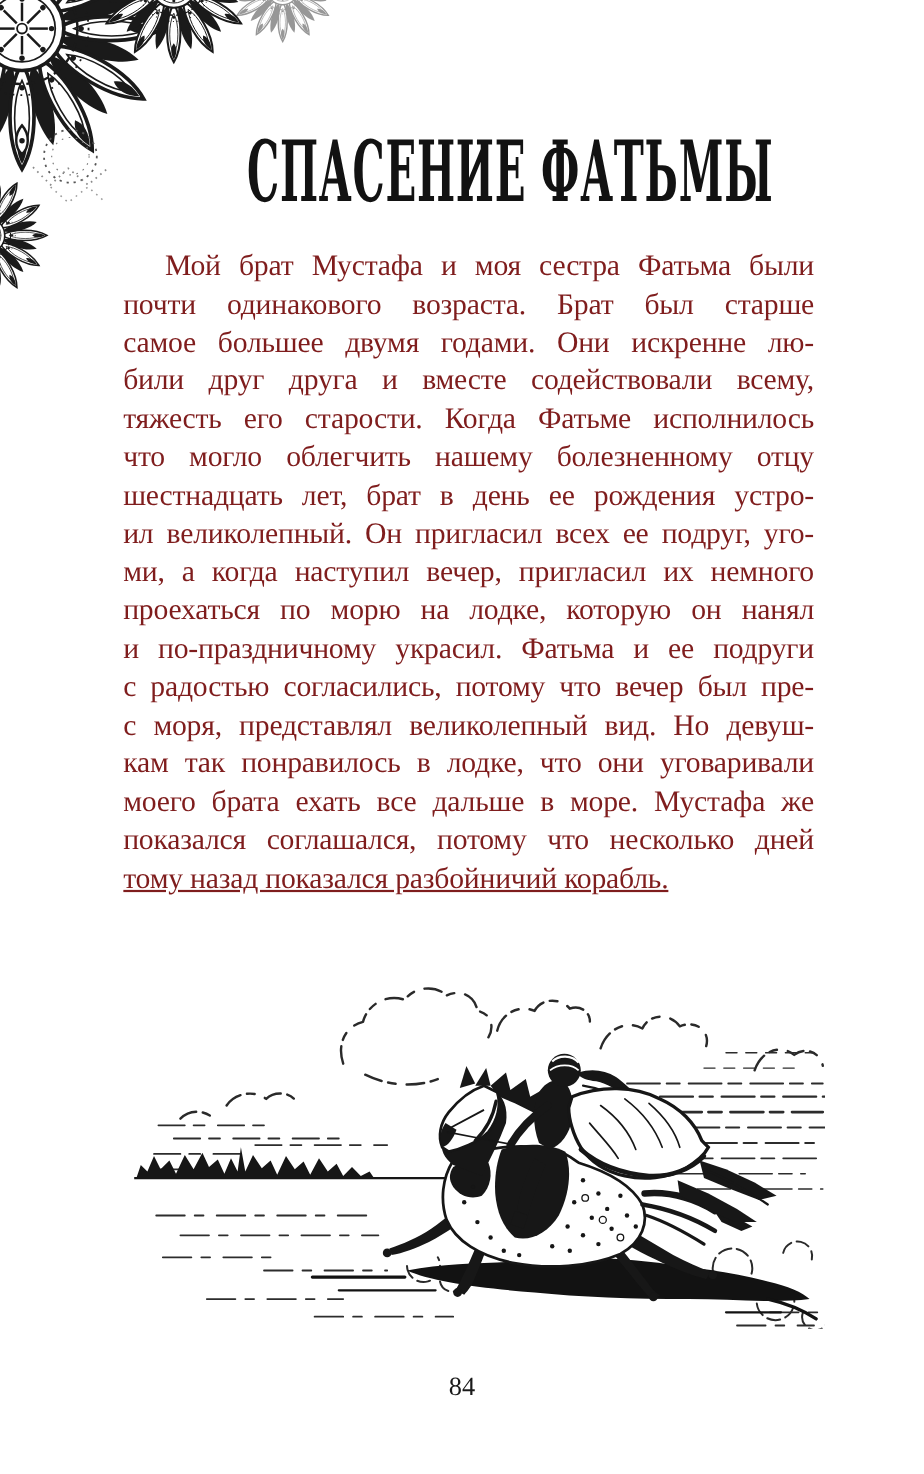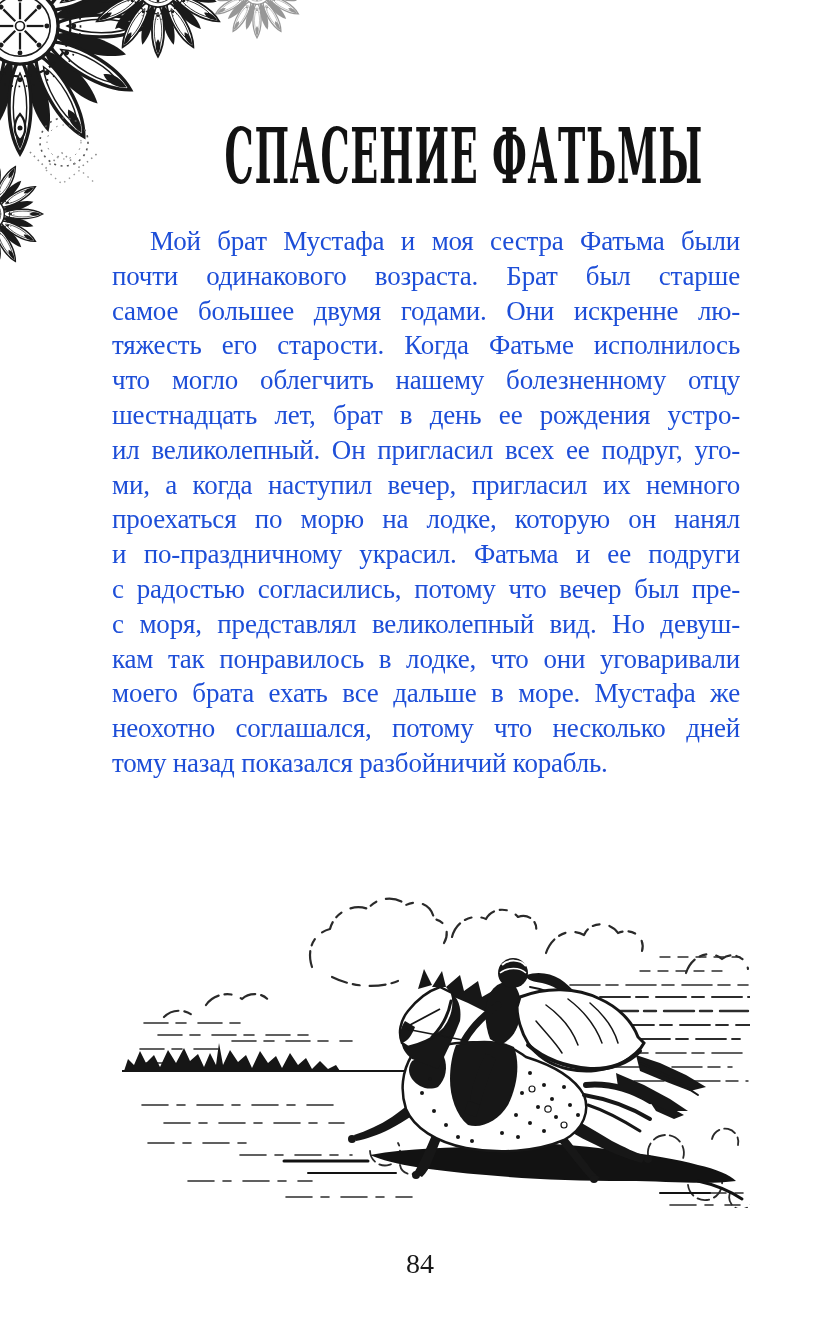--- a/index.html
+++ b/index.html
@@ -20,33 +20,33 @@
     font-size:54px;
     letter-spacing:1px;
     color:#121212;
     transform:scale(0.68,1.42);
     transform-origin:50% 20%;
     white-space:nowrap;
   }
   .body-text{
     position:absolute;left:112px;top:224px;width:628px;
     font-size:27px;line-height:34.8px;letter-spacing:-0.2px;
-    color:#1d4ed8;
+    color:#7f1d1d;
   }
   .body-text .line{
     text-align:justify;
     text-align-last:justify;
     height:34.8px;overflow:hidden;white-space:nowrap;
   }
   .body-text .line:first-child{text-indent:38px;}
-  .body-text .line.last-line{text-align-last:left;}
+  .body-text .line.last-line{text-align-last:left;text-decoration:underline;}
   .illustration{position:absolute;left:100px;top:893px;pointer-events:none;}
   .page-number{
     position:absolute;left:0;top:1248px;width:840px;
-    text-align:center;font-size:28px;color:#1a1a1a;
+    text-align:center;font-size:24px;color:#1a1a1a;
   }
 </style>
 </head>
 <body>
 
 <div class="page">
 
   <svg class="corner-ornament" width="480" height="290" viewBox="0 0 480 290" aria-hidden="true">
     <defs>
       <g id="petal">
@@ -121,32 +121,33 @@
   </svg>
 
   <div class="title-wrap">
     <span class="title-inner">СПАСЕНИЕ ФАТЬМЫ</span>
   </div>
 
   <div class="body-text">
       <div class="line">Мой брат Мустафа и моя сестра Фатьма были</div>
       <div class="line">почти одинакового возраста. Брат был старше</div>
       <div class="line">самое большее двумя годами. Они искренне лю-</div>
+      <div class="line">били друг друга и вместе содействовали всему,</div>
       <div class="line">тяжесть его старости. Когда Фатьме исполнилось</div>
       <div class="line">что могло облегчить нашему болезненному отцу</div>
       <div class="line">шестнадцать лет, брат в день ее рождения устро-</div>
       <div class="line">ил великолепный. Он пригласил всех ее подруг, уго-</div>
       <div class="line">ми, а когда наступил вечер, пригласил их немного</div>
       <div class="line">проехаться по морю на лодке, которую он нанял</div>
       <div class="line">и по-праздничному украсил. Фатьма и ее подруги</div>
       <div class="line">с радостью согласились, потому что вечер был пре-</div>
       <div class="line">с моря, представлял великолепный вид. Но девуш-</div>
       <div class="line">кам так понравилось в лодке, что они уговаривали</div>
       <div class="line">моего брата ехать все дальше в море. Мустафа же</div>
-      <div class="line">неохотно соглашался, потому что несколько дней</div>
+      <div class="line">показался соглашался, потому что несколько дней</div>
       <div class="line last-line">тому назад показался разбойничий корабль.</div>
     </div>
 
   <svg class="illustration" width="650" height="315" viewBox="0 0 650 315" aria-hidden="true">
     <g fill="none" stroke="#2a2a2a" stroke-width="2.2" stroke-linecap="round" stroke-linejoin="round" stroke-dasharray="16 6 7 10">
       <path d="M212,74 C206,56 214,40 230,36 C234,20 252,10 268,16 C276,4 296,2 306,12 C318,6 332,12 334,26 C346,28 350,40 344,50"></path>
       <path d="M232,84 C252,94 278,96 298,88"></path>
       <path d="M352,44 C356,28 372,20 386,26 C392,14 410,14 418,24 C428,20 438,28 436,38"></path>
       <path d="M446,60 C452,42 470,34 484,42 C490,28 510,28 518,40 C532,34 546,44 542,58"></path>
       <path d="M586,80 C592,62 610,56 622,66 C632,58 646,64 648,76"></path>

